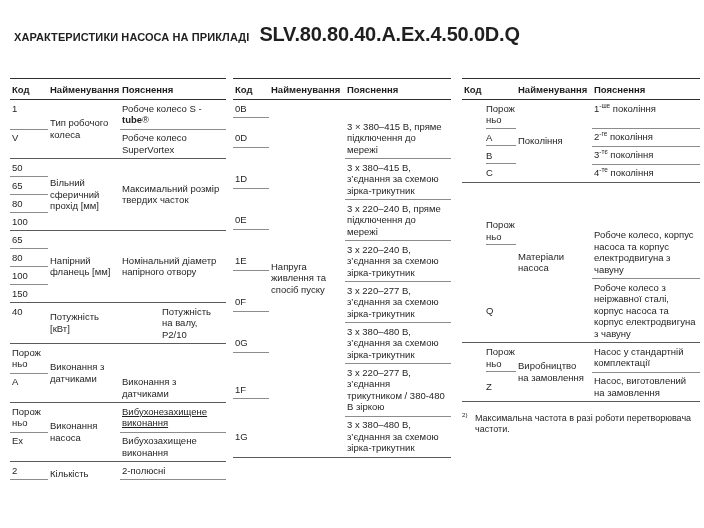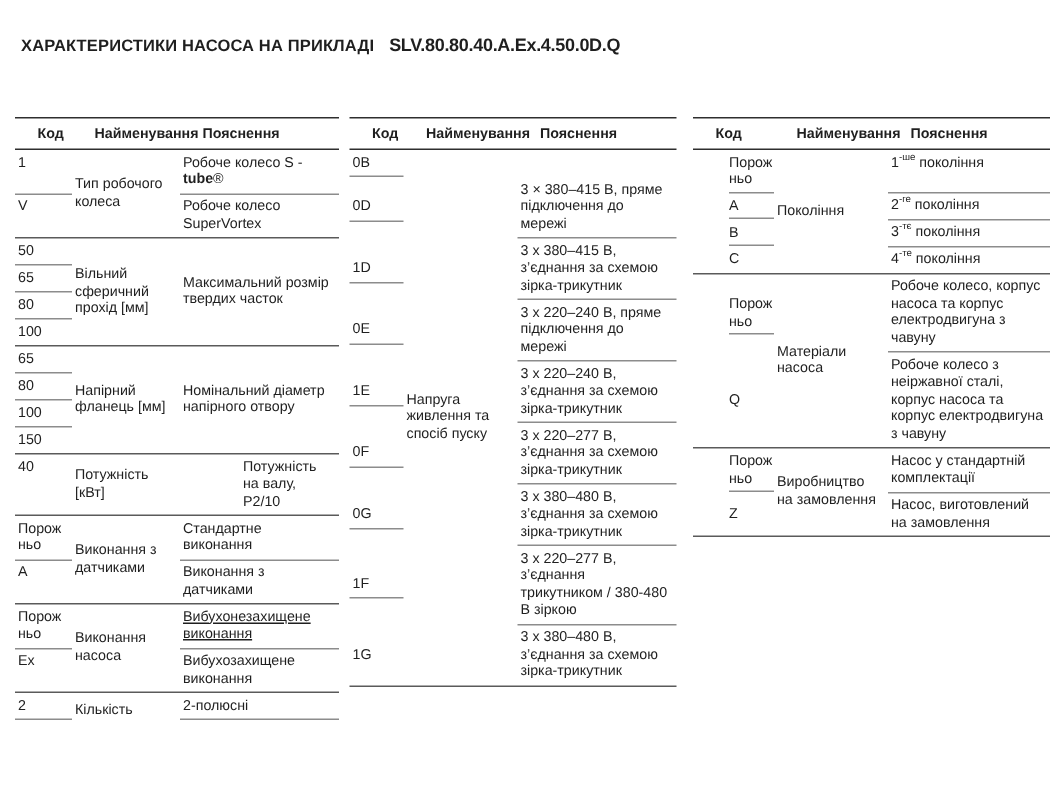--- a/index.html
+++ b/index.html
@@ -8,39 +8,39 @@
     width:704px; height:528px;
     font-family:"Liberation Sans", sans-serif;
     color:var(--text,#1f1f1f);
     -webkit-font-smoothing:antialiased;
   }
   .page { position:relative; width:704px; height:480px; background:var(--bg,#ffffff); overflow:hidden; }
 
   
   .title-row { position:absolute; left:14px; top:23px; display:flex; align-items:baseline; gap:10px; }
   .title { font-size:11px; font-weight:700; letter-spacing:0.1px; white-space:nowrap; }
-  .model { font-size:12px; font-weight:700; letter-spacing:-0.2px; white-space:nowrap; }
+  .model { font-size:20px; font-weight:700; letter-spacing:-0.2px; white-space:nowrap; }
 
   
   .ptable { font-size:9.5px; line-height:11.5px; }
   #table-0 { position:absolute; left:10px;  top:78px; width:216px; }
   #table-1 { position:absolute; left:233px; top:78px; width:218px; }
   #right-col { position:absolute; left:462px; top:78px; width:238px; }
 
   .grid3 { display:grid; }
   .t0 .grid3 { grid-template-columns:38px 72px 106px; }
   .t1 .grid3 { grid-template-columns:36px 76px 106px; }
   .t2 .grid3 { grid-template-columns:54px 76px 108px; }
 
   .thead {
     font-weight:700;
     border-top:1.5px solid var(--rule-strong,#2e2e2e);
     border-bottom:1px solid var(--rule-strong,#2e2e2e);
   }
-  .thead .cell { min-height:0; padding:4.5px 2px 4px 2px;margin-left:13px; }
+  .thead .cell { min-height:0; padding:4.5px 2px 4px 2px; }
 
   .group { border-bottom:1px solid var(--rule-group,#5a5a5a); }
 
   .cell { position:relative; padding:2.5px 4px 3px 2px; min-height:15px; }
   .code { grid-column:1; white-space:pre-line; min-height:17px; }
   .name { grid-column:2; align-self:center; }
   .expl { grid-column:3; white-space:pre-line; }
   .expl.merged { align-self:center; }
 
   .t1 .code, .t2 .code { align-self:center; }
@@ -101,21 +101,20 @@
         <div class="cell expl merged" style="grid-row: 1 / span 4;"><span>Номінальний діаметр напірного отвору</span></div>
       </div>
       <div class="group grid3">
         <div class="cell code" style="grid-row: 1;"><span>40</span></div>
         <div class="cell expl" style="grid-row: 1; margin-left: 40px;"><span>Потужність на валу, P2/10</span></div>
         <div class="cell name" style="grid-row: 1 / span 1;"><span>Потужність [кВт]</span></div>
       </div>
       <div class="group grid3">
         <div class="cell code divided" style="grid-row: 1;"><span>Порож
 ньо</span></div>
-        <div class="cell expl divided" style="grid-row: 1;"><span>Стандартне виконання</span></div>
         <div class="cell code" style="grid-row: 2;"><span>A</span></div>
         <div class="cell expl" style="grid-row: 2;"><span>Виконання з датчиками</span></div>
         <div class="cell name" style="grid-row: 1 / span 2;"><span>Виконання з датчиками</span></div>
       </div>
       <div class="group grid3">
         <div class="cell code divided" style="grid-row: 1;"><span>Порож
 ньо</span></div>
         <div class="cell expl divided" style="grid-row: 1; text-decoration: underline;"><span>Вибухонезахищене виконання</span></div>
         <div class="cell code" style="grid-row: 2;"><span>Ex</span></div>
         <div class="cell expl" style="grid-row: 2;"><span>Вибухозахищене виконання</span></div>
@@ -182,29 +181,33 @@
           <div class="cell expl divided" style="grid-row: 2;"><span>2</span><sup>-ге</sup><span> покоління</span></div>
           <div class="cell code divided" style="grid-row: 3;"><span>B</span></div>
           <div class="cell expl divided" style="grid-row: 3;"><span>3</span><sup>-тє</sup><span> покоління</span></div>
           <div class="cell code" style="grid-row: 4;"><span>C</span></div>
           <div class="cell expl" style="grid-row: 4;"><span>4</span><sup>-те</sup><span> покоління</span></div>
           <div class="cell name" style="grid-row: 1 / span 4;"><span>Покоління</span></div>
         </div>
         <div class="group grid3">
           <div class="cell code divided" style="grid-row: 1;"><span>Порож
 ньо</span></div>
-          <div class="cell expl divided" style="grid-row: 1;"><span>Робоче колесо, корпус насоса та корпус електродвигуна з чавуну</span></div>
+          <div class="cell expl divided" style="grid-row: 1; margin-top: 44px;"><span>Робоче колесо, корпус насоса та корпус електродвигуна з чавуну</span></div>
           <div class="cell code" style="grid-row: 2;"><span>Q</span></div>
           <div class="cell expl" style="grid-row: 2;"><span>Робоче колесо з неіржавної сталі, корпус насоса та корпус електродвигуна з чавуну</span></div>
           <div class="cell name" style="grid-row: 1 / span 2;"><span>Матеріали насоса</span></div>
         </div>
         <div class="group grid3">
           <div class="cell code divided" style="grid-row: 1;"><span>Порож
 ньо</span></div>
           <div class="cell expl divided" style="grid-row: 1;"><span>Насос у стандартній комплектації</span></div>
           <div class="cell code" style="grid-row: 2;"><span>Z</span></div>
           <div class="cell expl" style="grid-row: 2;"><span>Насос, виготовлений на замовлення</span></div>
           <div class="cell name" style="grid-row: 1 / span 2;"><span>Виробництво на замовлення</span></div>
         </div>
       </div>
+    <div class="footnote">
+      <span class="fn-sup"><sup>2)</sup></span>
+      <span class="fn-text">Максимальна частота в разі роботи перетворювача частоти.</span>
+    </div>
   </div>
 
 </div>
 
 </body></html>

